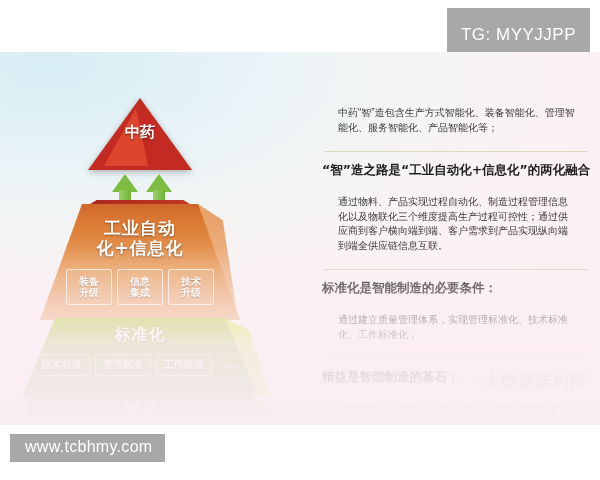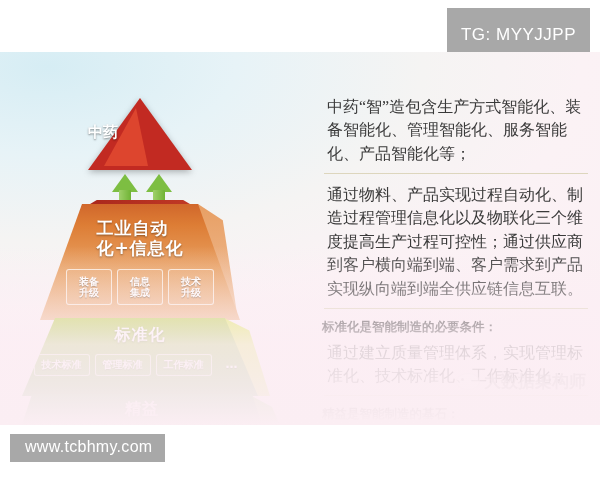--- a/index.html
+++ b/index.html
@@ -50,21 +50,21 @@
     border-left:52px solid transparent;border-right:52px solid transparent;
     border-bottom:72px solid #c22a22;
     filter:drop-shadow(0 2px 3px rgba(0,0,0,.28));
   }
   .apex-hl{
     position:absolute;left:16px;top:10px;width:0;height:0;
     border-left:32px solid transparent;border-right:12px solid transparent;
     border-bottom:58px solid rgba(226,74,48,.85);
   }
   .apex-label{
-    position:absolute;left:0;top:26px;width:104px;
+    position:absolute;left:0;top:26px;width:104px;text-align:center;
     color:#fff;font-size:15px;font-weight:bold;line-height:1.14;
     text-shadow:0 1px 2px rgba(0,0,0,.45);
     font-family:"DejaVu Sans",sans-serif;
   }
   .apex-label span{display:block;}
 
   
   .arrows{position:absolute;left:112px;top:122px;width:62px;height:38px;}
   .arrow{position:absolute;top:0;width:26px;height:38px;}
   .arrow .shaft{
@@ -104,21 +104,21 @@
     background:rgba(255,255,255,.07);
   }
   .chip.dots{border-color:transparent;background:transparent;}
 
   
   #layer-auto{left:40px;top:152px;width:200px;height:116px;}
   #layer-auto .face{
     background:linear-gradient(to bottom,#d1672b 0%,#dd7d35 18%,#e8a061 55%,#edb383 100%);
     clip-path:polygon(21% 0,79% 0,100% 100%,0 100%);
   }
-  #layer-auto .title{font-size:17px;margin-top:14px;line-height:1.2;}
+  #layer-auto .title{font-size:17px;margin-top:14px;line-height:1.2;text-align:center;}
   #layer-auto .chips{margin-top:10px;}
   #layer-auto .chip{width:44px;height:34px;font-size:10px;}
   
   #auto-side{
     position:absolute;left:198px;top:152px;width:40px;height:116px;
     background:linear-gradient(to bottom,#e79a5c,#f0c098);
     clip-path:polygon(0 0,62% 14%,100% 100%,0 100%);
     opacity:.95;
   }
   
@@ -162,22 +162,22 @@
     position:absolute;left:316px;top:0;width:284px;height:373px;
     padding:38px 8px 0 6px;box-sizing:border-box;
     color:#2f2f2f;
   }
   .blk{margin-bottom:3px;}
   .blk h4{
     margin:0 0 2px 0;font-size:12.5px;font-weight:bold;color:#1f1f1f;
     line-height:1.42;font-family:"DejaVu Sans",sans-serif;
   }
   .blk p{
-    margin:5px;font-size:16px;line-height:1.46;color:#3a3a3a;
-    font-family:Liberation Serif, serif;
+    margin:16px;font-size:10px;line-height:1.46;color:#3a3a3a;
+    font-family:Liberation Sans, sans-serif;
   }
   .divider{height:1px;background:#ddd6bd;margin:8px 4px 9px 2px;}
 
   
   #wm{
     position:absolute;left:140px;top:318px;
     display:flex;align-items:center;gap:4px;
     opacity:.55;pointer-events:none;
   }
   #wm .dove{
@@ -278,20 +278,21 @@
 
   <div id="textcol">
 
     <div class="blk">
       <p>中药“智”造包含生产方式智能化、装备智能化、管理智能化、服务智能化、产品智能化等；</p>
     </div>
 
     <div class="divider"></div>
 
     <div class="blk">
+      <h4>“智”造之路是“工业自动化+信息化”的两化融合</h4>
       <p>通过物料、产品实现过程自动化、制造过程管理信息化以及物联化三个维度提高生产过程可控性；通过供应商到客户横向端到端、客户需求到产品实现纵向端到端全供应链信息互联。</p>
     </div>
 
     <div class="divider"></div>
 
     <div class="blk">
       <h4>标准化是智能制造的必要条件：</h4>
       <p>通过建立质量管理体系，实现管理标准化、技术标准化、工作标准化；</p>
     </div>
 

